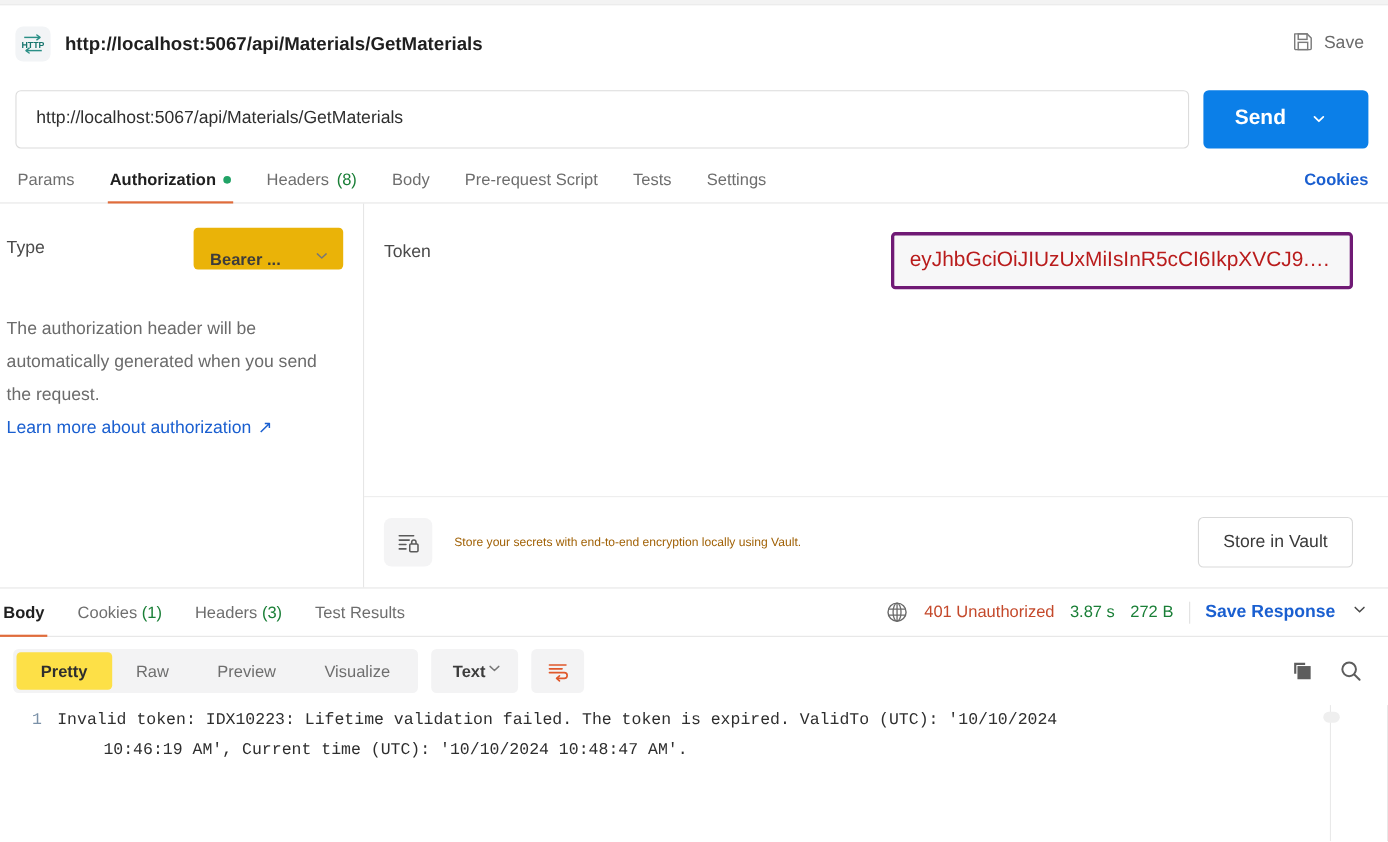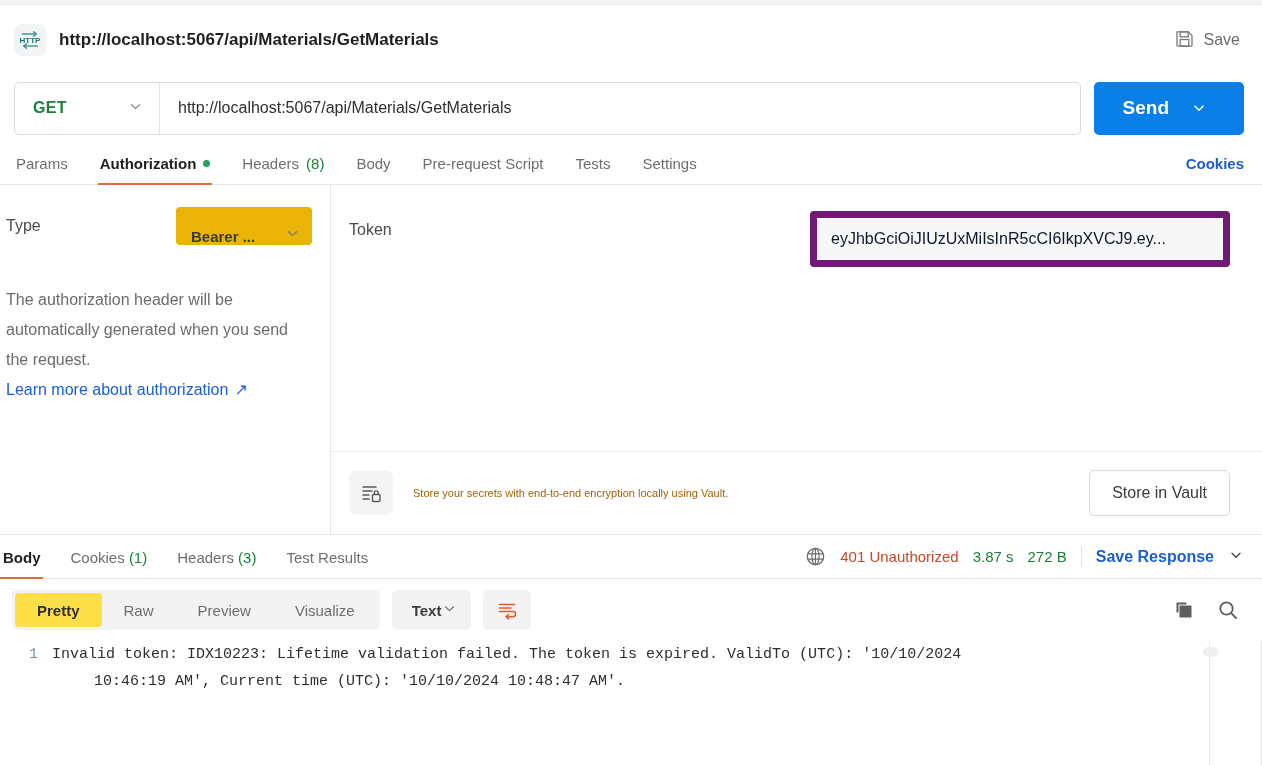--- a/index.html
+++ b/index.html
@@ -95,21 +95,21 @@
   .type-select-label { font-size: 15px; font-weight: bold; color: #3c3c3c; }
   .auth-note { margin-top: 40px; padding-left: 6px; font-size: 16px; color: #6b6b6b; line-height: 30px; max-width: 305px; }
   .auth-link { color: #1a5fd0; font-size: 16px; display: inline-flex; align-items: center; gap: 6px; cursor: pointer; }
 
   .auth-right { flex: 1 1 auto; position: relative; display: flex; flex-direction: column; }
   .token-row { display: flex; align-items: flex-start; padding: 26px 32px 0 18px; }
   .token-label { font-size: 16px; color: #4a4a4a; padding-top: 10px; }
   .token-spacer { flex: 1 1 auto; }
   .token-field {
     width: 420px; min-height: 46px; background: #f7f7f8; border-radius: 4px;
-    border: 7px solid #701a75; padding: 12px 14px; font-size: 16px; color: #0f172a;
+    border: 3px solid #701a75; padding: 12px 14px; font-size: 19px; color: #b91c1c;
     overflow: hidden; white-space: nowrap; text-overflow: ellipsis; cursor: text;
   }
   .vault-sep { margin-top: auto; border-top: 1px solid #ededed; }
   .vault-row { display: flex; align-items: center; padding: 18px 32px 18px 18px; gap: 20px; }
   .vault-icon {
     width: 44px; height: 44px; border-radius: 7px; background: #f4f4f5;
     display: flex; align-items: center; justify-content: center; flex: 0 0 auto;
   }
   .vault-text { font-size: 11px; color: #a16207; flex: 1 1 auto; }
   .vault-btn {
@@ -202,28 +202,20 @@
           <rect x="6.2" y="3.8" width="8" height="5" fill="none" stroke="#7a7a7a" stroke-width="1.3"></rect>
           <rect x="6.2" y="11.5" width="8.6" height="6.6" fill="none" stroke="#7a7a7a" stroke-width="1.3"></rect>
         </svg>
       </span>
       <span>Save</span>
     </div>
   </div>
 
   <div class="urlrow">
     <div class="url-wrap">
-      <div class="method">
-        <span class="method-label">GET</span>
-        <span>
-          <svg width="15" height="15" viewBox="0 0 15 15">
-            <path d="M3.5 5.8 L7.5 9.6 L11.5 5.8" fill="none" stroke="#8a8a8a" stroke-width="1.3" stroke-linecap="round" stroke-linejoin="round"></path>
-          </svg>
-        </span>
-      </div>
       <input class="url-input" type="text" value="http://localhost:5067/api/Materials/GetMaterials" style="">
     </div>
     <div class="send-group">
       <span class="send-label">Send</span>
       <span class="send-caret">
         <svg width="16" height="16" viewBox="0 0 16 16">
           <path d="M4 6.2 L8 10.2 L12 6.2" fill="none" stroke="#ffffff" stroke-width="1.6" stroke-linecap="round" stroke-linejoin="round"></path>
         </svg>
       </span>
     </div>

